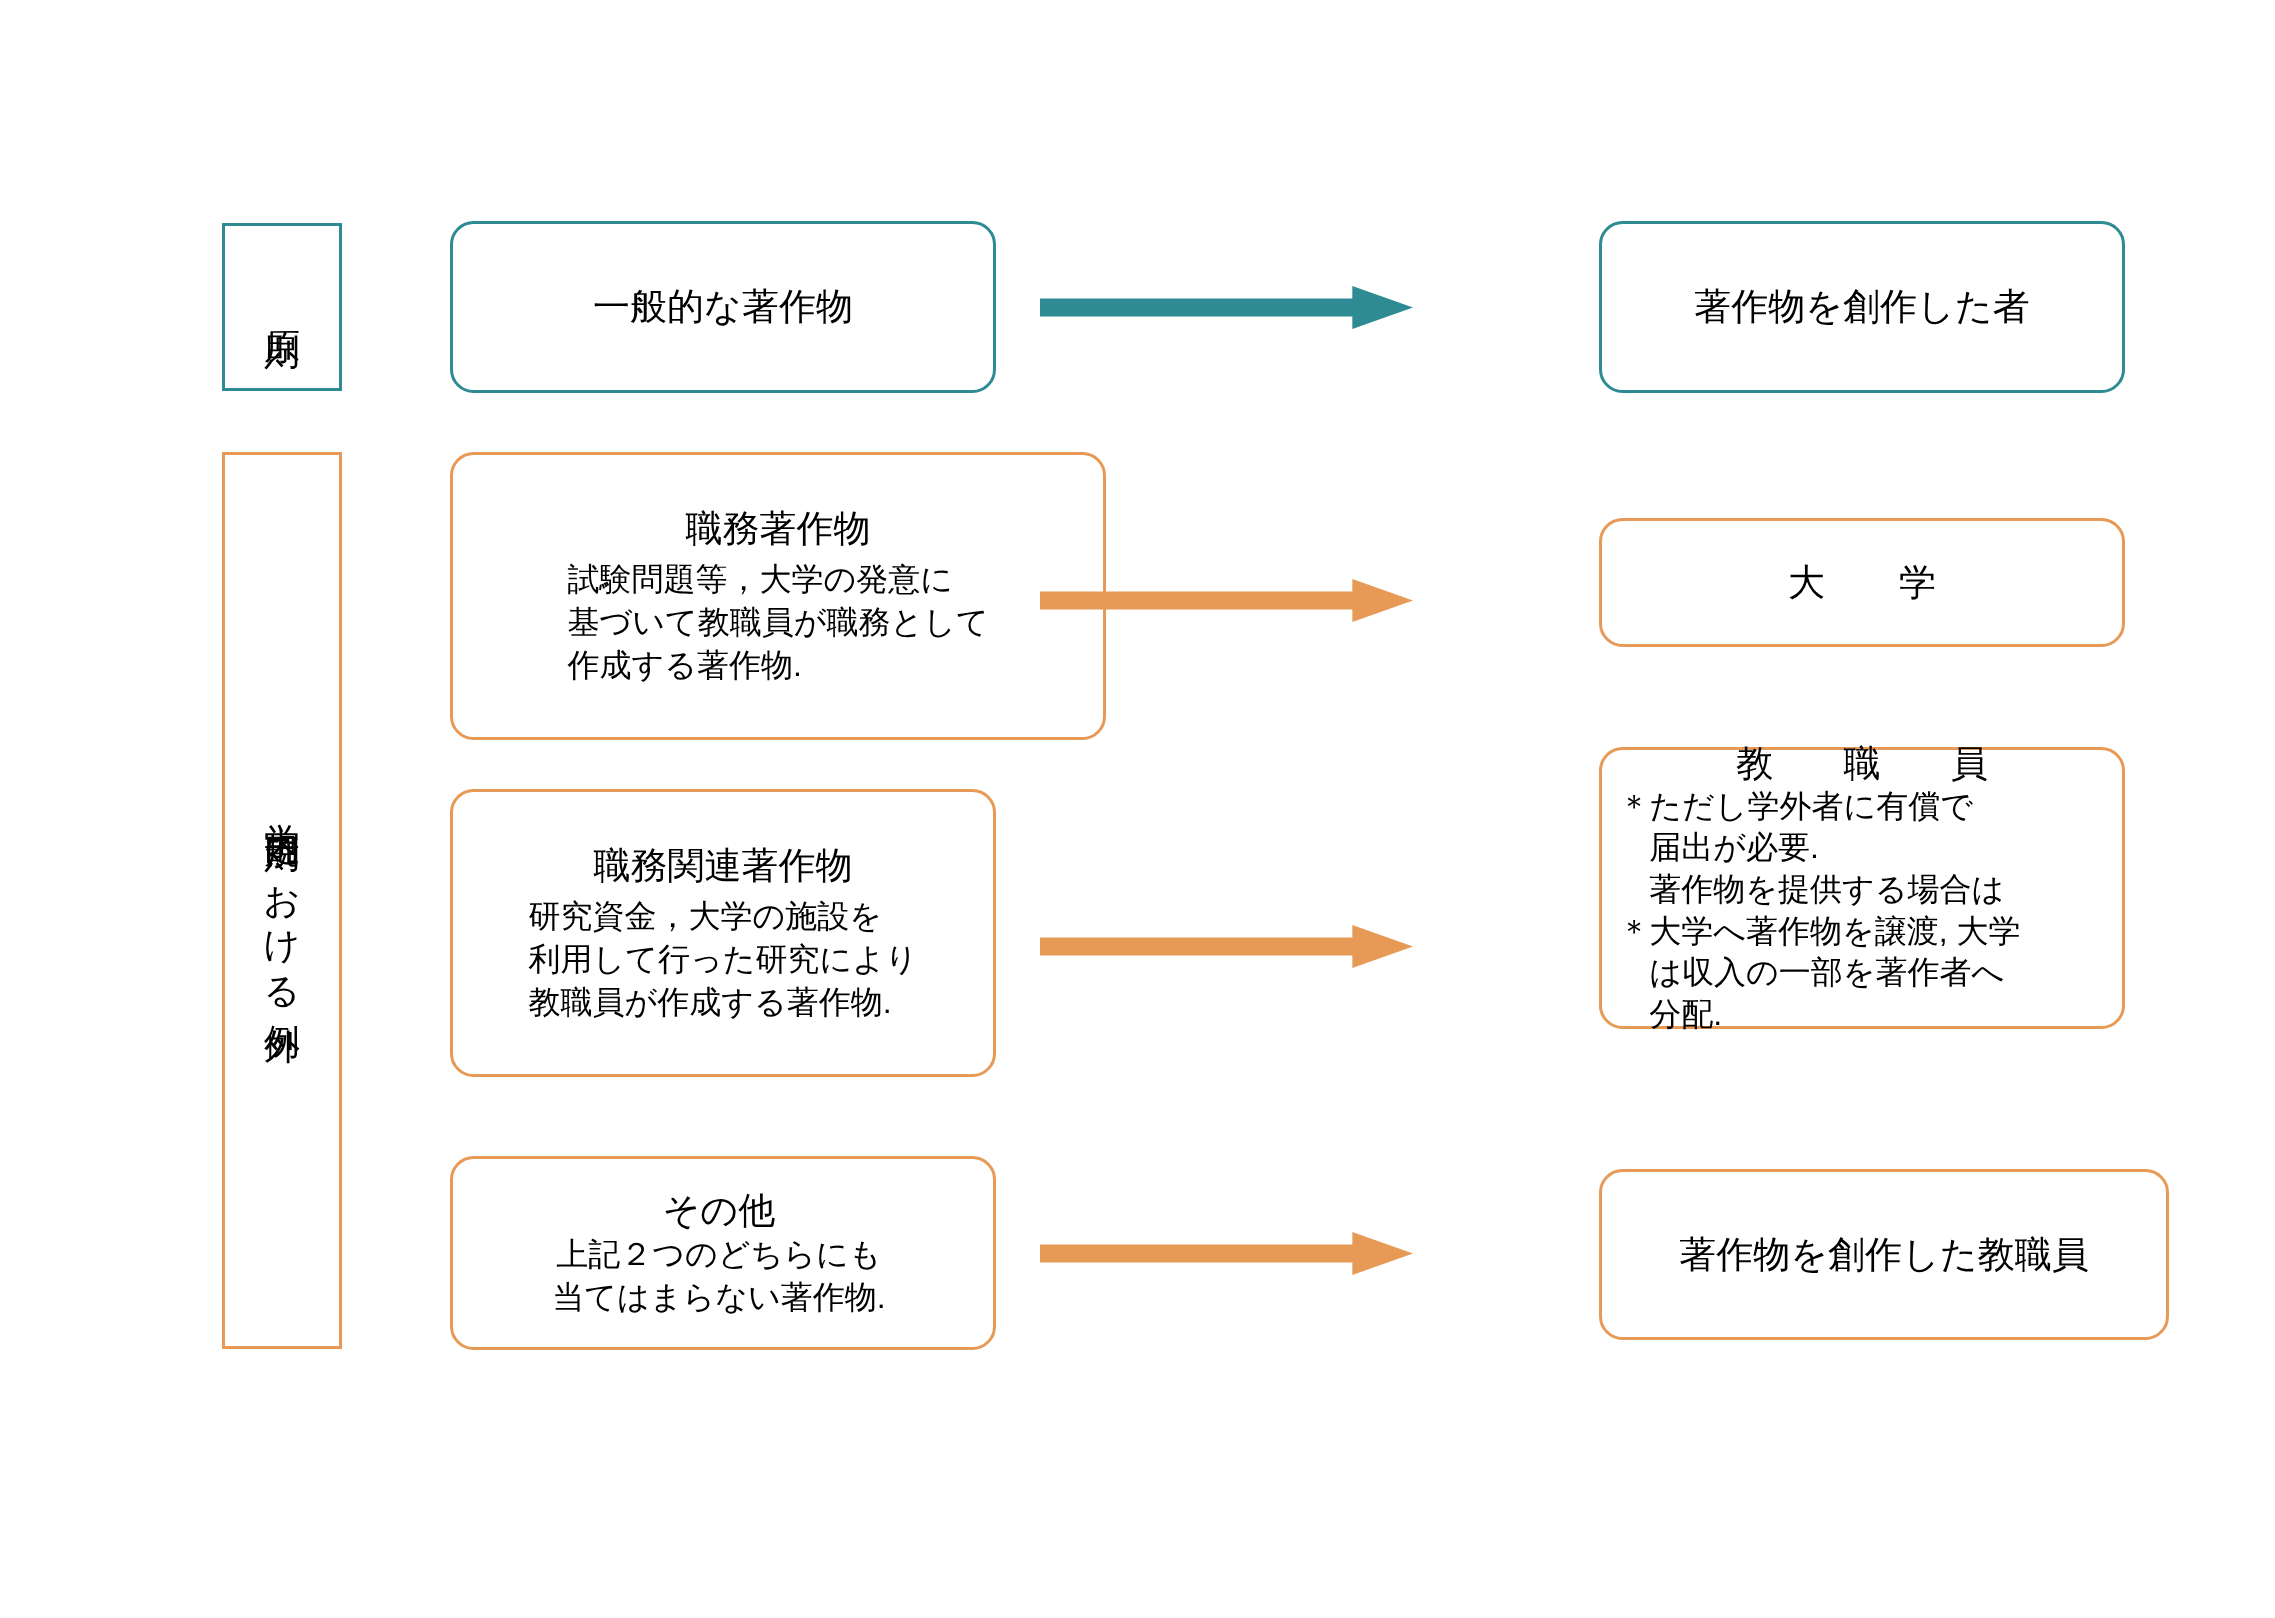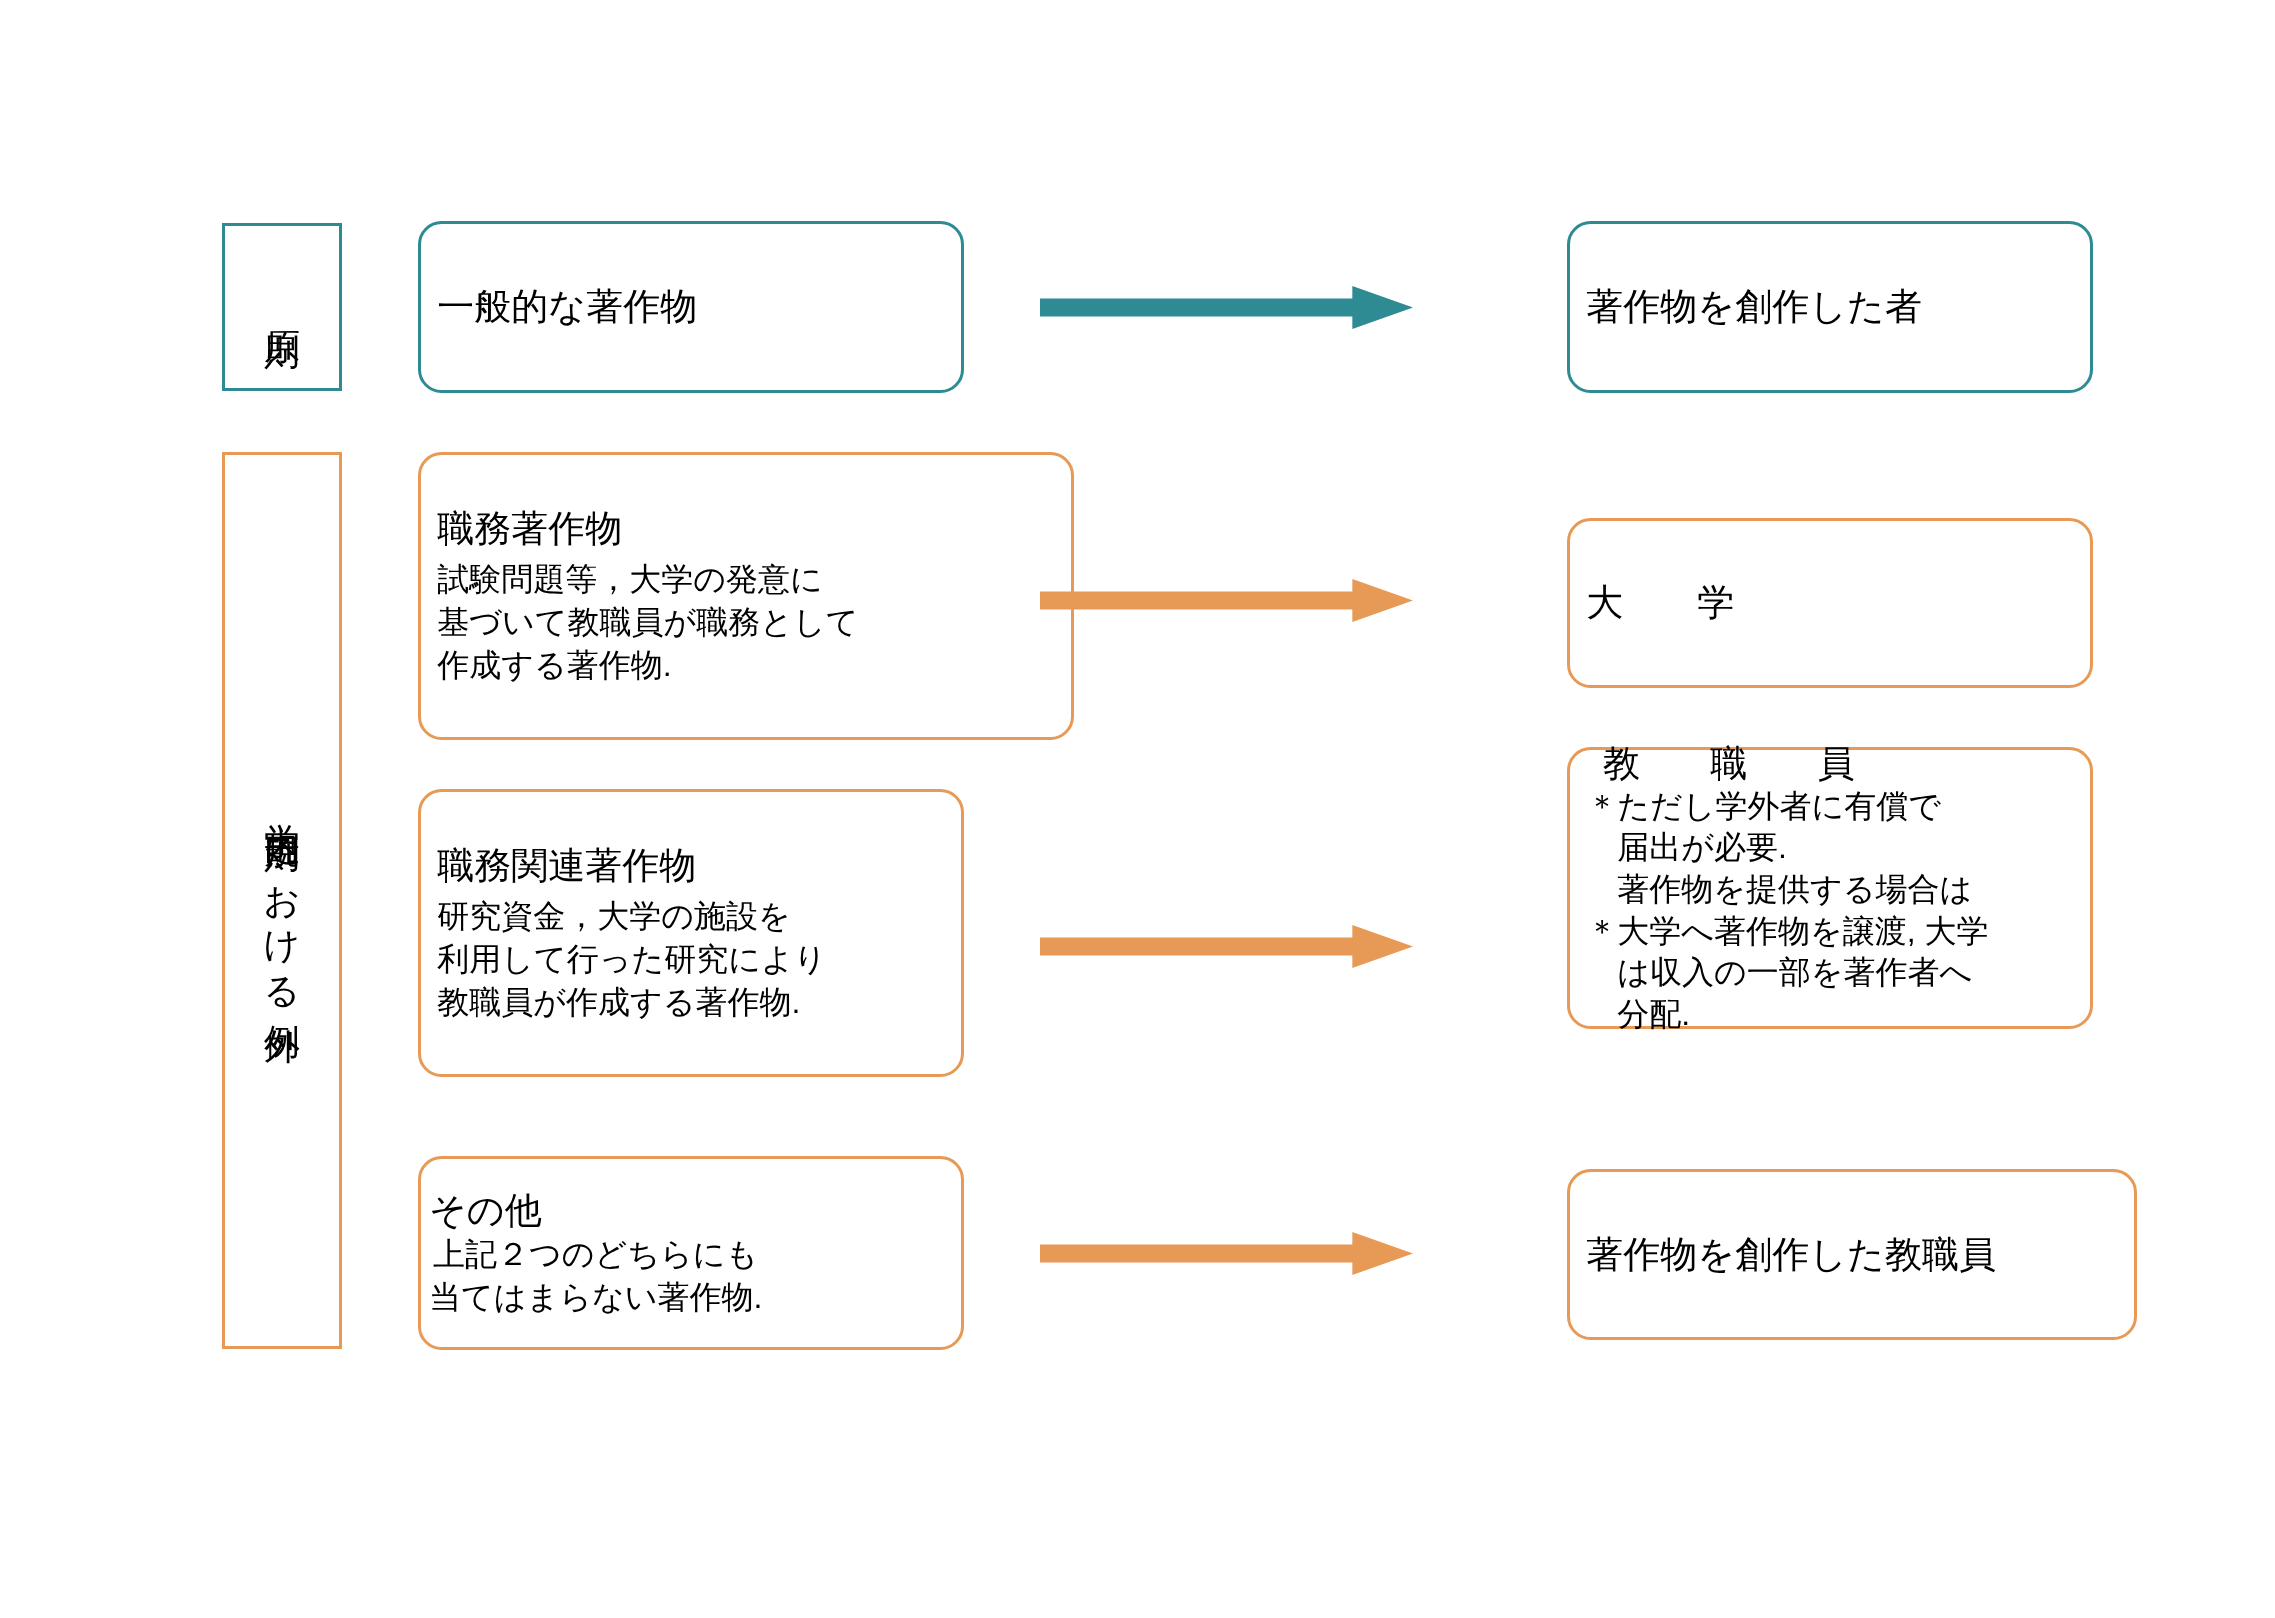--- a/index.html
+++ b/index.html
@@ -47,24 +47,25 @@
   .catbox.teal  { border-color: #2E8A93; }
   .catbox.orange{ border-color: #E79A56; }
 
   
   .rbox {
     border-style: solid;
     border-width: 3.6px;
     border-radius: 23.5px;
     display: flex;
     flex-direction: column;
-    align-items: flex-start;
+    align-items: center;
     justify-content: center;
     text-align: center;
     padding: 9px 16.3px;
+    margin-left: 32px;
   }
   .rbox.teal   { border-color: #2E8A93; }
   .rbox.orange { border-color: #E79A56; }
 
   .title-line {
     font-size: 37px;
     line-height: 1.22;
     white-space: nowrap;
   }
   .title-line.spaced { letter-spacing: 0.45em; text-indent: 0.45em; }
@@ -137,21 +138,21 @@
       <div class="body-line">作成する著作物.</div>
     </div>
   </div>
 
   <div class="arrow" style="left:1040px; top:579px; width:373px; height:43px;">
     <svg viewBox="0 0 412 48" preserveAspectRatio="none">
       <polygon points="0,14 345,14 345,0 412,24 345,48 345,34 0,34" fill="#E79A56"></polygon>
     </svg>
   </div>
 
-  <div class="node rbox orange" style="left:1567px; top:518px; width:526px; height:170px;">
+  <div class="node rbox orange" style="left:1567px; top:518px; width:526px; height:129px;">
     <div class="title-line">大　　学</div>
   </div>
 
   <div class="node rbox orange" style="left:418px; top:789px; width:546px; height:288px;">
     <div class="title-line tight-gap">職務関連著作物</div>
     <div class="body-block">
       <div class="body-line">研究資金，大学の施設を</div>
       <div class="body-line">利用して行った研究により</div>
       <div class="body-line">教職員が作成する著作物.</div>
     </div>

